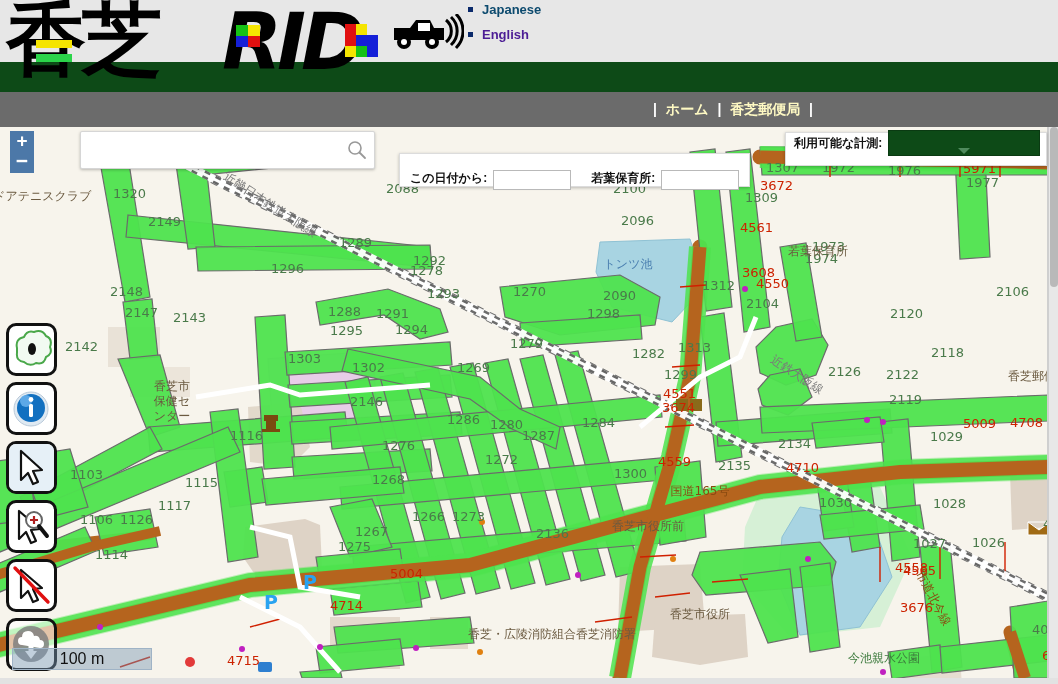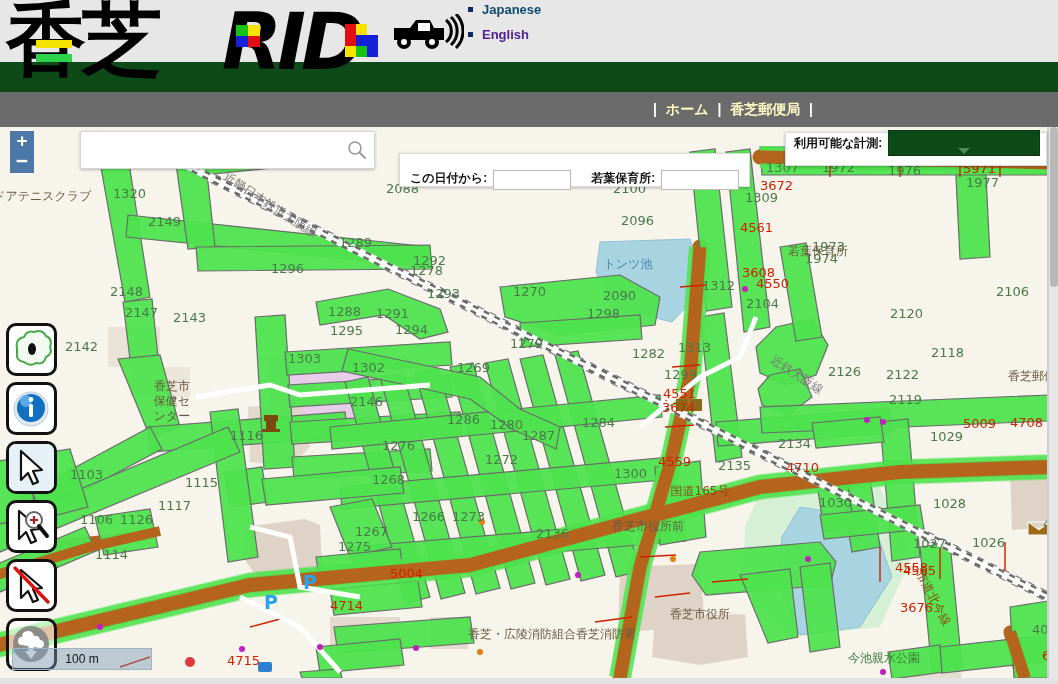--- a/index.html
+++ b/index.html
@@ -163,21 +163,21 @@
   .tool-btn svg { position: absolute; left: 0; top: 0; }
 
   
   .scalebar {
     position: absolute; left: 12px; bottom: 14px;
     width: 140px; height: 22px;
     background: rgba(120,150,180,.45);
     border: 1px solid #9fb3c6;
     display: flex; align-items: center; justify-content: center;
   }
-  .scalebar-label { font-size: 12px; color: #111; font-weight: normal; }
+  .scalebar-label { font-size: 16px; color: #111; font-weight: normal; }
 
   
   .scroll-v {
     position: absolute; right: 0; top: 127px;
     width: 10px; height: 551px; background: #e8e8e8;
     border-left: 1px solid #cfcfcf;
   }
   .scroll-v-thumb { position: absolute; left: 1px; top: 0px; width: 8px; height: 160px; background: #b9b9b9; border-radius: 4px; }
   .scroll-h {
     position: absolute; left: 0; bottom: 0;

